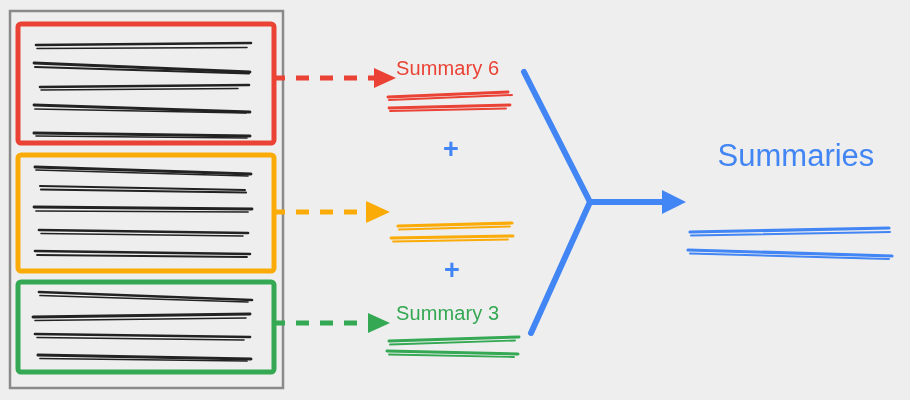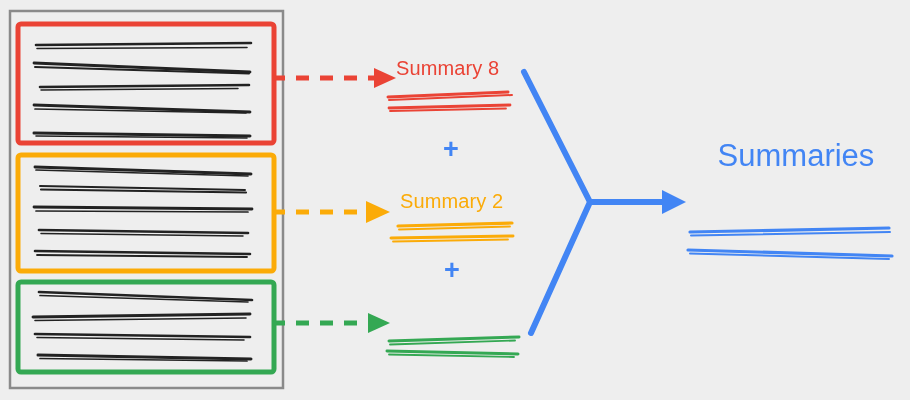--- a/index.html
+++ b/index.html
@@ -148,24 +148,24 @@
 
     <g stroke="#4285f4" fill="none" stroke-linecap="round">
       <path d="M690 232 L889 228" stroke-width="3.2"></path>
       <path d="M691 235.5 L890 232" stroke-width="2.0"></path>
       <path d="M688 250 L892 256" stroke-width="3.2"></path>
       <path d="M690 253.5 L889 259" stroke-width="2.0"></path>
     </g>
 
   </svg>
 
-  <div class="label summary-label" id="summary-1-label">Summary 8</div>
+  <div class="label summary-label" id="summary-1-label">Summary 6</div>
 
-  <div class="label summary-label" id="summary-2-label">Summary 2</div>
 
+  <div class="label summary-label" id="summary-3-label">Summary 3</div>
 
   <div class="label" id="final-label">
     <span class="ln" id="final-line-2">Summaries</span>
   </div>
 
   <div class="label" id="plus-1" style="left:443px; top:134px; font-size:27px; font-weight:700; color:#4285f4;">+</div>
 
   <div class="label" id="plus-2" style="left:444px; top:255px; font-size:27px; font-weight:700; color:#4285f4;">+</div>
 
 </div>

